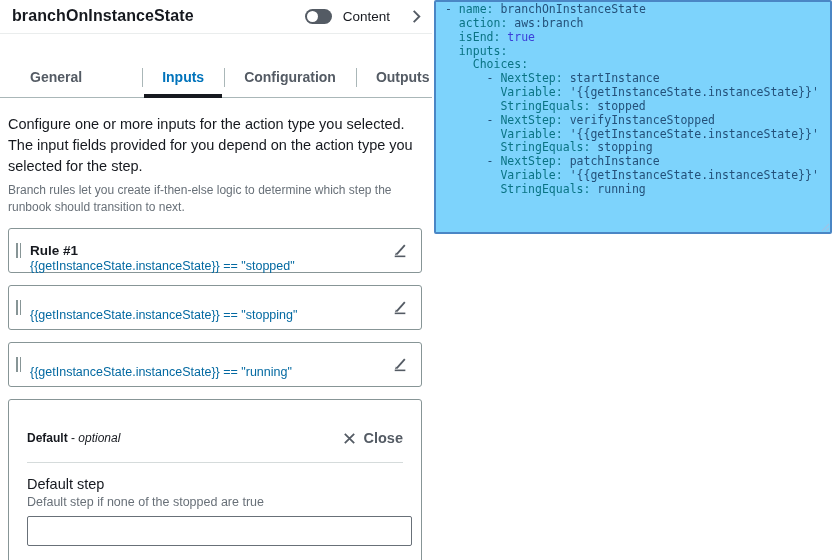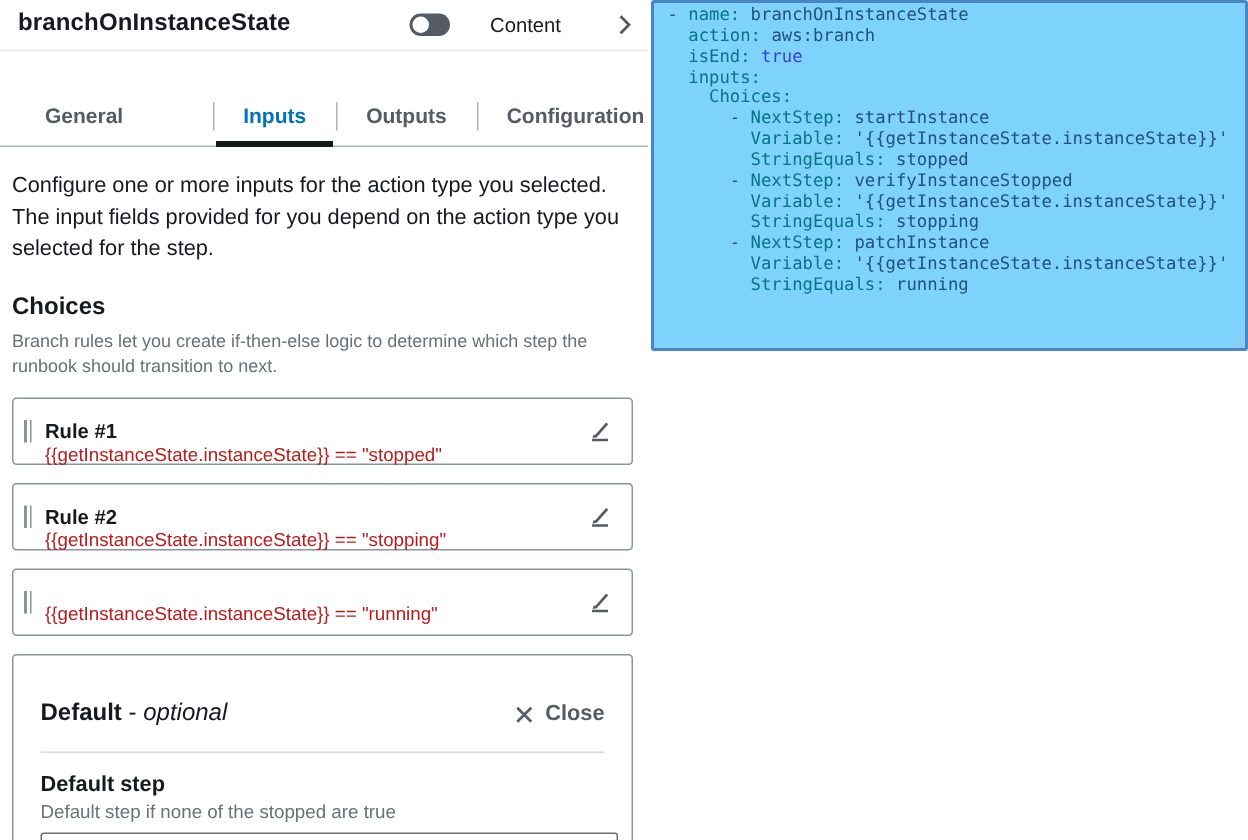--- a/index.html
+++ b/index.html
@@ -13,21 +13,21 @@
 
   
   .left-panel { position: absolute; left: 0; top: 0; width: 432px; height: 560px; background: #fff; }
 
   .panel-header {
     display: flex; align-items: center; justify-content: space-between;
     padding: 7px 8px 8px 12px;
     border-bottom: 1px solid #eaeded;
   }
   .panel-title { font-size: 16px; font-weight: bold; letter-spacing: .1px; }
-  .header-right { display: flex; align-items: center; gap: 27px; }
+  .header-right { display: flex; align-items: center; gap: 11px; }
   .toggle { width: 27px; height: 15px; background: #545b64; border-radius: 8px; position: relative; cursor: pointer; flex: 0 0 auto; }
   .toggle-knob { width: 11px; height: 11px; background: #fff; border-radius: 50%; position: absolute; left: 2px; top: 2px; }
   .toggle-label { font-size: 13.5px; color: #16191f; }
   .chevron-right { margin-left: 8px; cursor: pointer; display: flex; align-items: center; }
 
   
   .tabs { display: flex; margin-top: 26px; border-bottom: 1px solid #aab7b8; padding-left: 10px; align-items: center; }
   .tab {
     position: relative; padding: 9px 20px 12px 20px;
     font-size: 14px; font-weight: bold; color: #545b64; cursor: pointer; white-space: nowrap;
@@ -49,35 +49,35 @@
   .rules { margin-top: 12px; }
   .rule-card {
     display: flex; align-items: center;
     border: 1px solid #879596; border-radius: 3px; background: #fff;
     height: 45px; margin-bottom: 12px;
   }
   .drag-handle { display: flex; gap: 2px; margin: 0 9px 0 7px; cursor: grab; }
   .drag-handle span { display: block; width: 1.5px; height: 15px; background: #879596; }
   .rule-text { flex: 1; min-width: 0; margin-top: 16px; }
   .rule-title { font-size: 13.5px; font-weight: bold; line-height: 16px; }
-  .rule-expr { font-size: 12.5px; color: #b91c1c; line-height: 15px; }
+  .rule-expr { font-size: 12.5px; color: #0369a1; line-height: 15px; }
   .edit-btn { margin: 0 13px 0 8px; cursor: pointer; display: flex; align-items: center; }
 
   
   .default-card {
     margin-top: 10px; border: 1px solid #879596; border-radius: 3px; background: #fff;
     padding: 20px 18px; height: 200px;
   }
   .default-header { display: flex; align-items: center; justify-content: space-between; margin-top: 10px; }
-  .default-title { font-size: 16px; }
+  .default-title { font-size: 12px; }
   .default-title .dt-main { font-weight: bold; }
   .default-title .dt-opt { font-style: italic; }
   .close-btn { display: flex; align-items: center; gap: 7px; cursor: pointer; color: #545b64; font-weight: bold; font-size: 14.5px; }
   .default-divider { border: 0; border-top: 1px solid #d5dbdb; margin: 16px 0 13px 0; }
-  .field-label { font-size: 14.5px; font-weight: bold; }
+  .field-label { font-size: 14.5px; font-weight: normal; }
   .field-desc { margin-top: 3px; font-size: 12.5px; color: #687078; }
   .select-box {
     margin-top: 7px; height: 30px; border: 1px solid #687078; border-radius: 2px; background: #fff;
     display: flex; align-items: center; justify-content: space-between; padding: 0 12px;
     font-size: 14px; cursor: pointer; width: 385px;
   }
 
   
   .code-panel {
     position: absolute; left: 434px; top: 0; width: 398px; height: 234px;
@@ -106,28 +106,27 @@
         <svg width="15" height="15" viewBox="0 0 16 16">
           <path d="M5 2 L11 8 L5 14" fill="none" stroke="#545b64" stroke-width="2"></path>
         </svg>
       </span>
     </div>
   </div>
 
   <div class="tabs">
     <div class="tab">General</div>
     <div class="tab active">Inputs</div>
+    <div class="tab">Configuration</div>
     <div class="tab">Outputs</div>
-    <div class="tab">Configuration</div>
   </div>
 
   <div class="content">
     <p class="intro">Configure one or more inputs for the action type you selected. The input fields provided for you depend on the action type you selected for the step.</p>
 
-    <div class="section-heading">Choices</div>
     <p class="section-desc">Branch rules let you create if-then-else logic to determine which step the runbook should transition to next.</p>
 
     <div class="rules">
 
       <div class="rule-card">
         <div class="drag-handle">
             <span></span>
             <span></span>
           </div>
         <div class="rule-text">
@@ -142,21 +141,20 @@
           </svg>
         </span>
       </div>
 
       <div class="rule-card">
         <div class="drag-handle">
             <span></span>
             <span></span>
           </div>
         <div class="rule-text">
-          <div class="rule-title">Rule #2</div>
           <div class="rule-expr">{{getInstanceState.instanceState}} == "stopping"</div>
         </div>
         <span class="edit-btn">
           <svg width="17" height="17" viewBox="0 0 16 16">
             <path d="M13 3 L5.5 11.5" fill="none" stroke="#545b64" stroke-width="1.7"></path>
             <path d="M4.6 9.9 L3.8 12.4 L6.3 11.6 Z" fill="#545b64"></path>
             <path d="M3.5 13.5 L13.5 13.5" fill="none" stroke="#545b64" stroke-width="1.5"></path>
           </svg>
         </span>
       </div>

